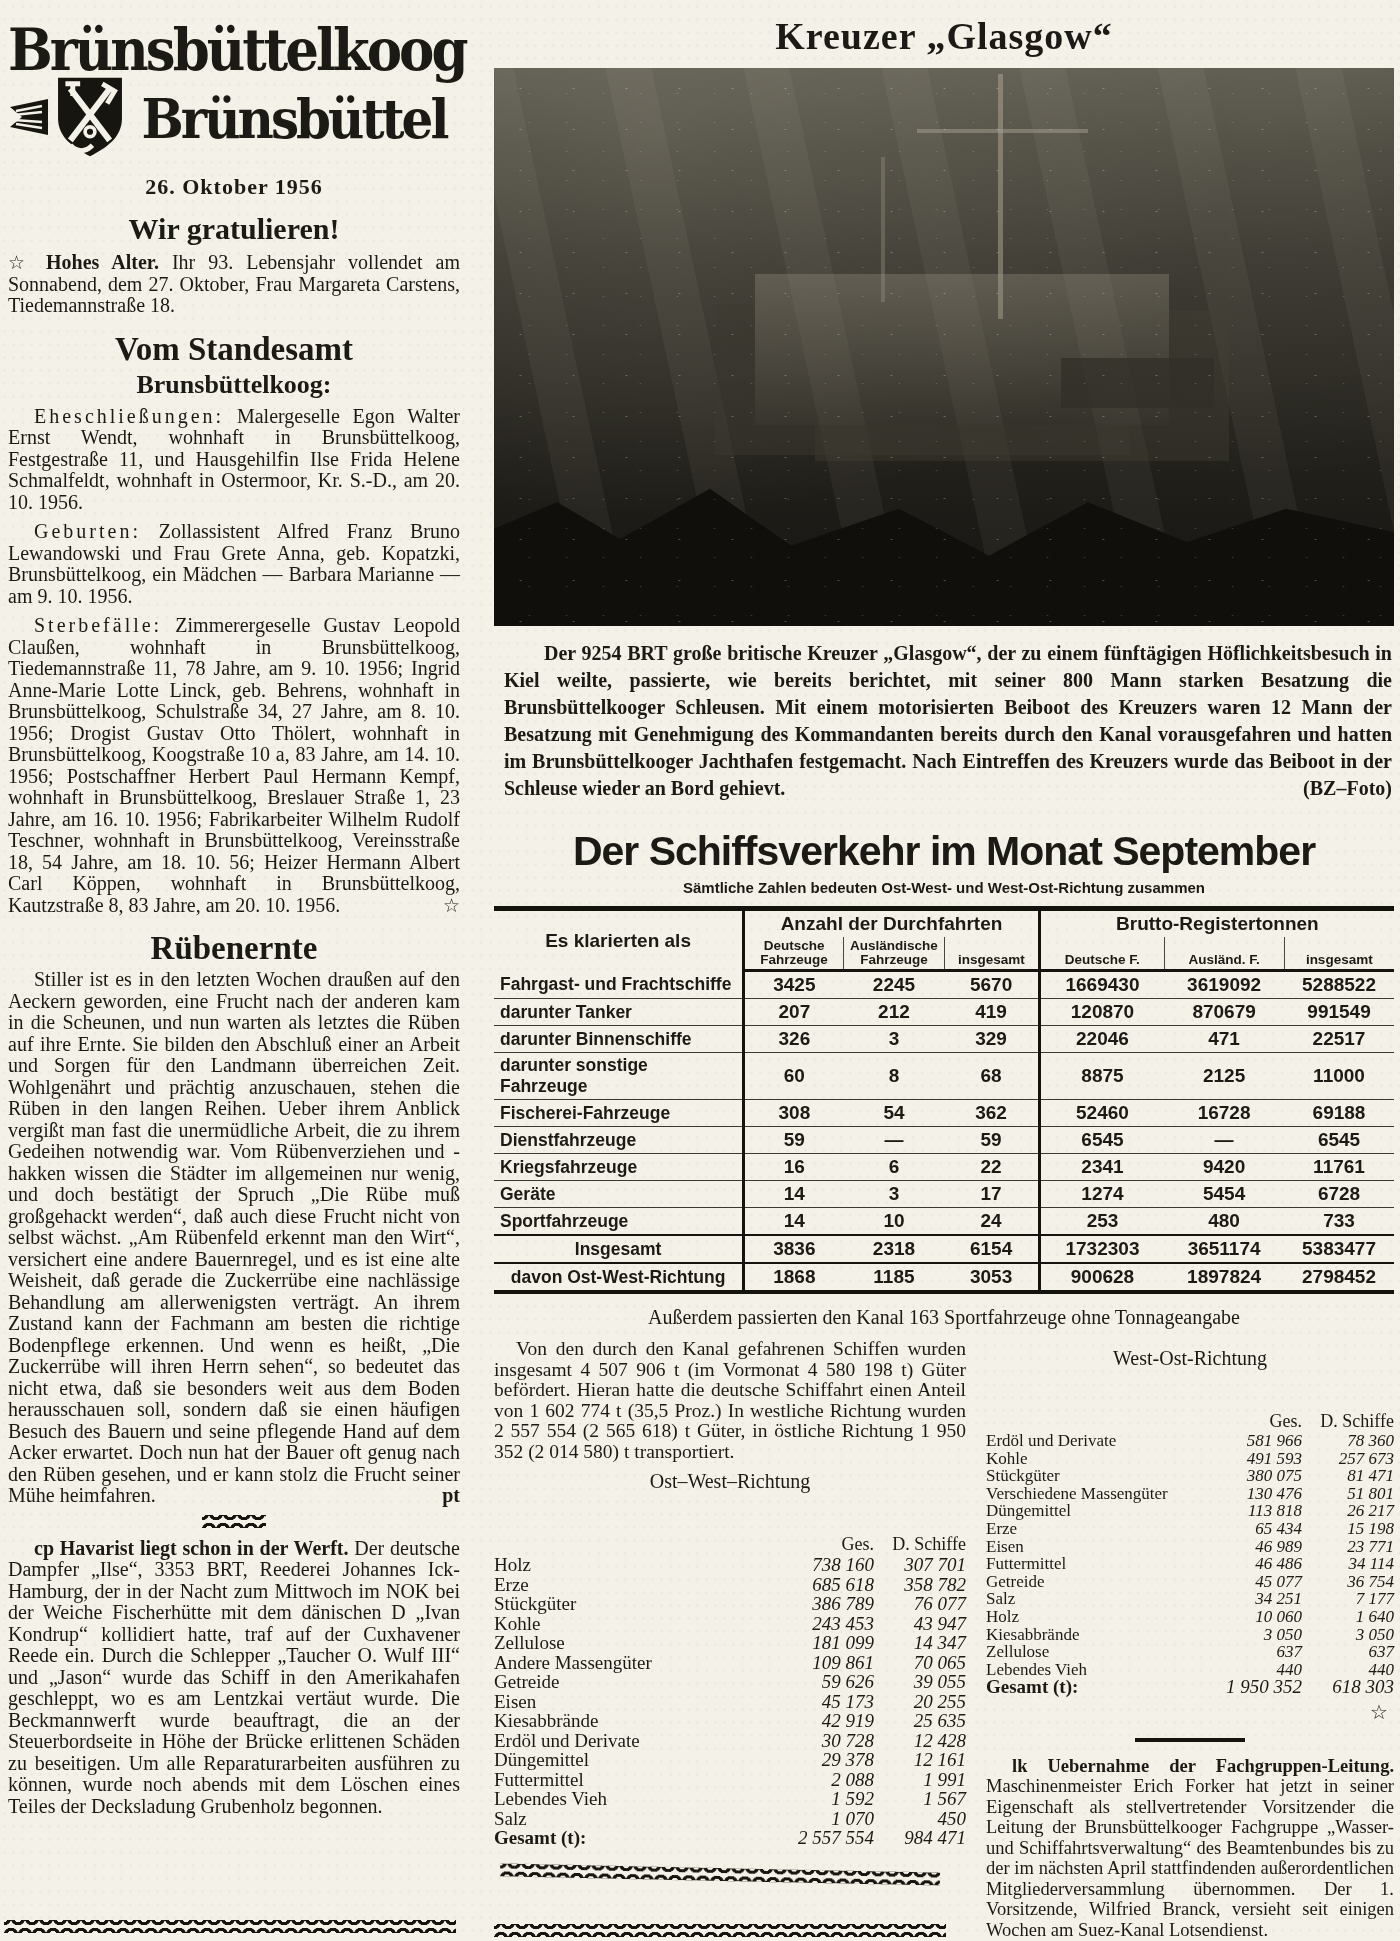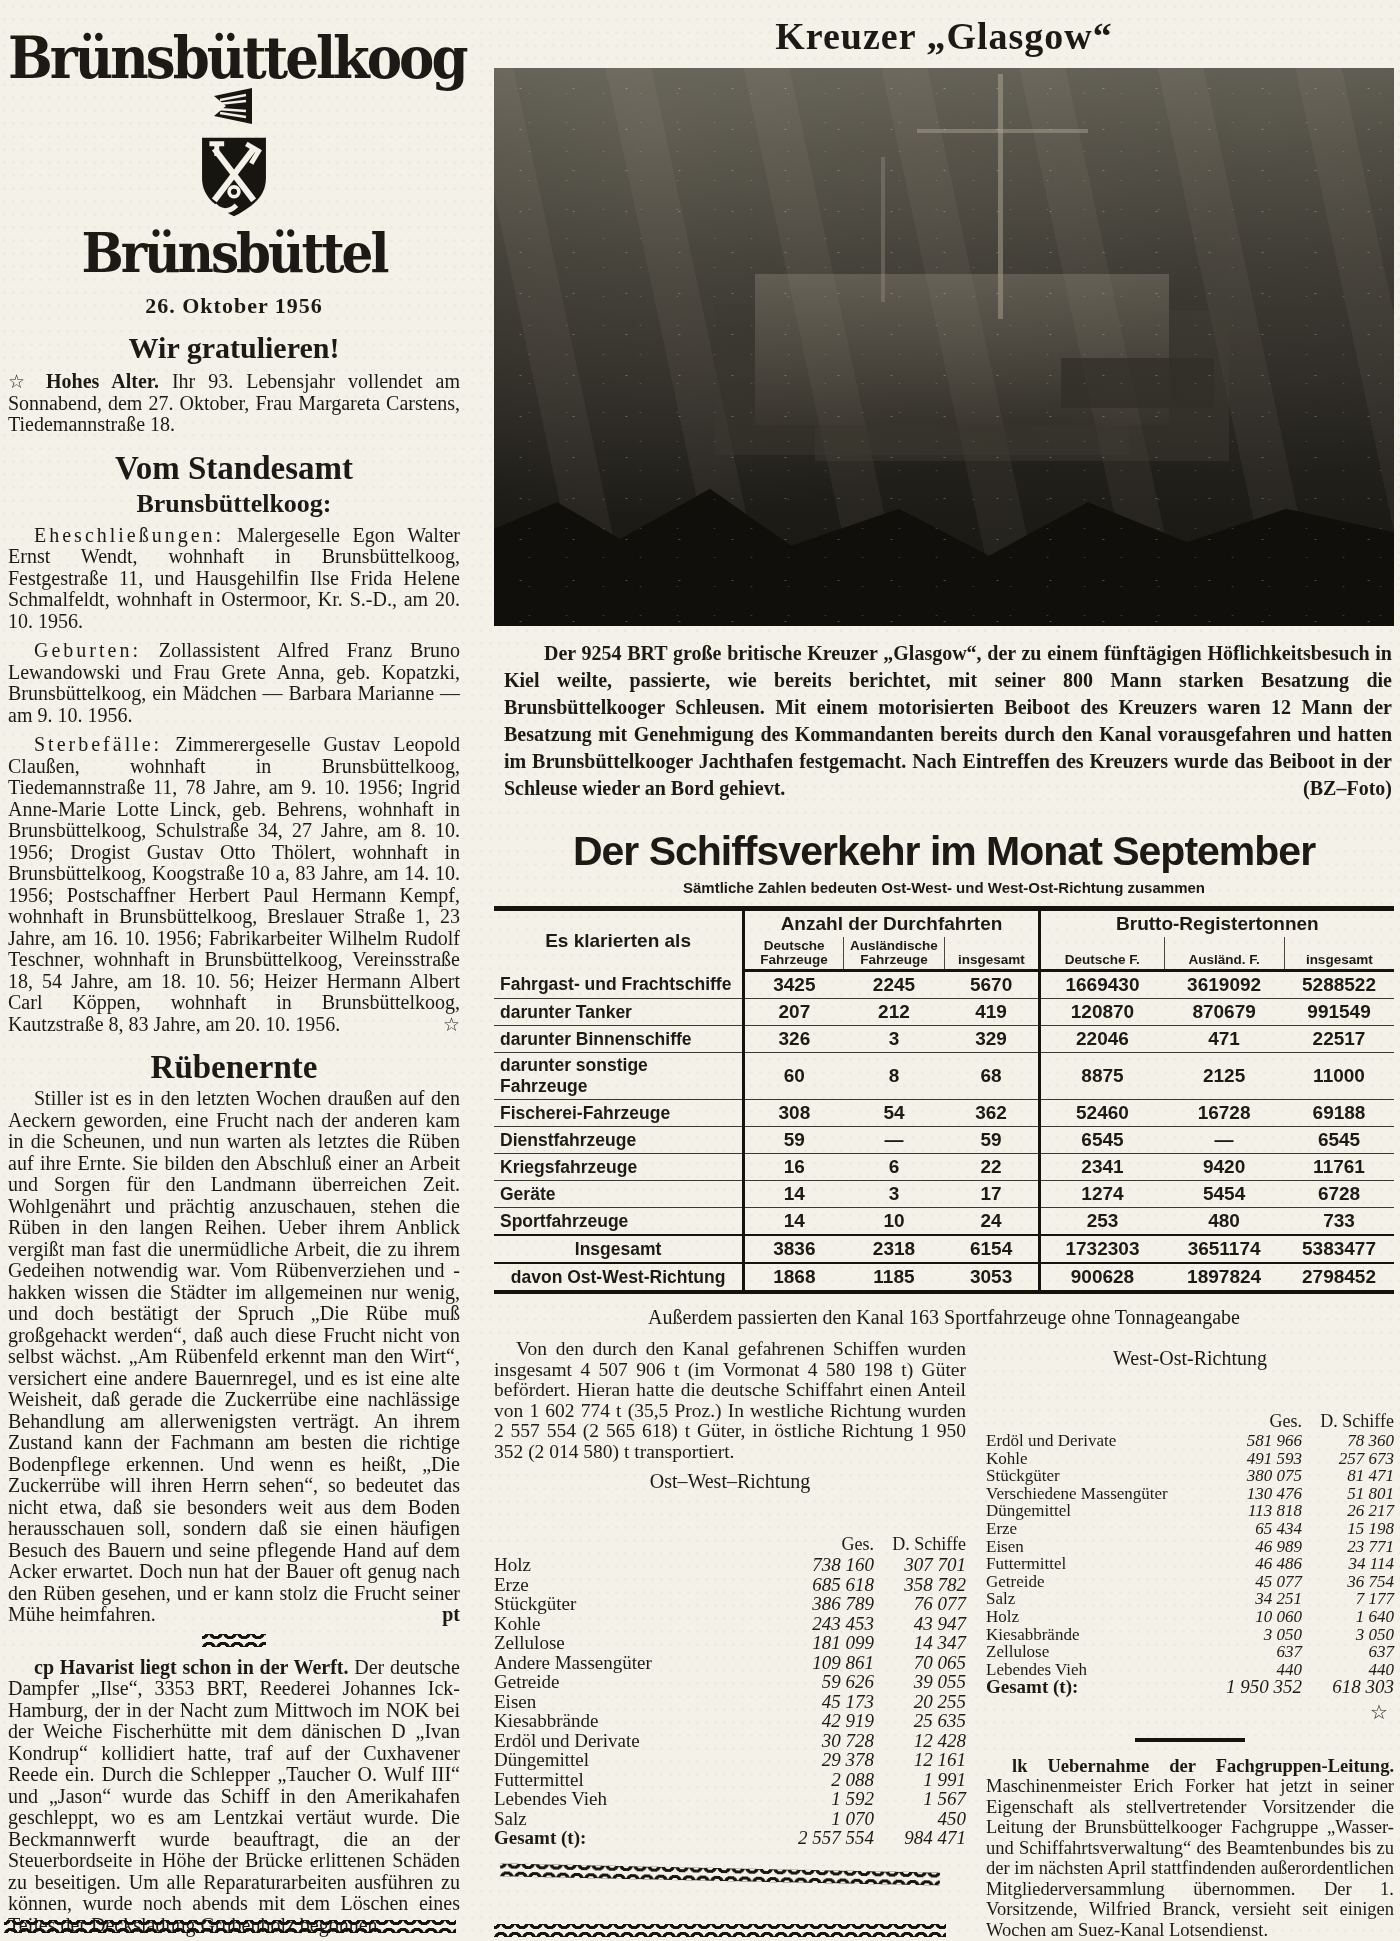--- a/index.html
+++ b/index.html
@@ -1,24 +1,24 @@
 <!DOCTYPE html>
 <html><head>
 <meta charset="utf-8">
 <style>
   html,body{margin:0;padding:0;}
   body{width:1400px;font-family:"Liberation Serif",serif;color:#1c1a15;}
   .page{position:relative;width:1400px;height:1941px;background:#f4f1e8;overflow:hidden;
         background-image:radial-gradient(rgba(110,100,80,0.055) 1px,transparent 1.4px);background-size:9px 13px;}
   
   .left-col{position:absolute;left:8px;top:6px;width:452px;}
-  .mast{margin-top:20px;}
+  .mast{margin-top:12px;}
   .mast-l1{font-family:"DejaVu Serif",serif;font-weight:bold;font-size:53px;letter-spacing:-3px;
            transform:scaleY(1.08);text-align:center;white-space:nowrap;}
-  .mast-row{display:flex;align-items:center;margin-top:-6px;flex-direction:column;}
+  .mast-row{display:flex;align-items:center;margin-top:-6px;}
   .mast-l2{font-family:"DejaVu Serif",serif;font-weight:bold;font-size:50px;letter-spacing:-3px;
            transform:scaleY(1.08);white-space:nowrap;flex:1;text-align:center;}
   .shield{flex:0 0 auto;}
   .pennant{flex:0 0 auto;margin-right:2px;}
   .date-line{text-align:center;font-weight:bold;font-size:22px;margin:10px 0 4px 0;letter-spacing:1px;}
   h2.sec{font-size:30px;text-align:center;margin:12px 0 6px 0;font-weight:bold;}
   h2.sec-big{font-size:33px;margin:14px 0 2px 0;}
   h3.subsec{font-size:26px;text-align:center;margin:2px 0 6px 0;font-weight:bold;}
   .left-col p{font-size:20px;line-height:21.5px;text-align:justify;margin:0 0 8px 0;}
   .left-col p .ind{display:inline-block;width:26px;}

